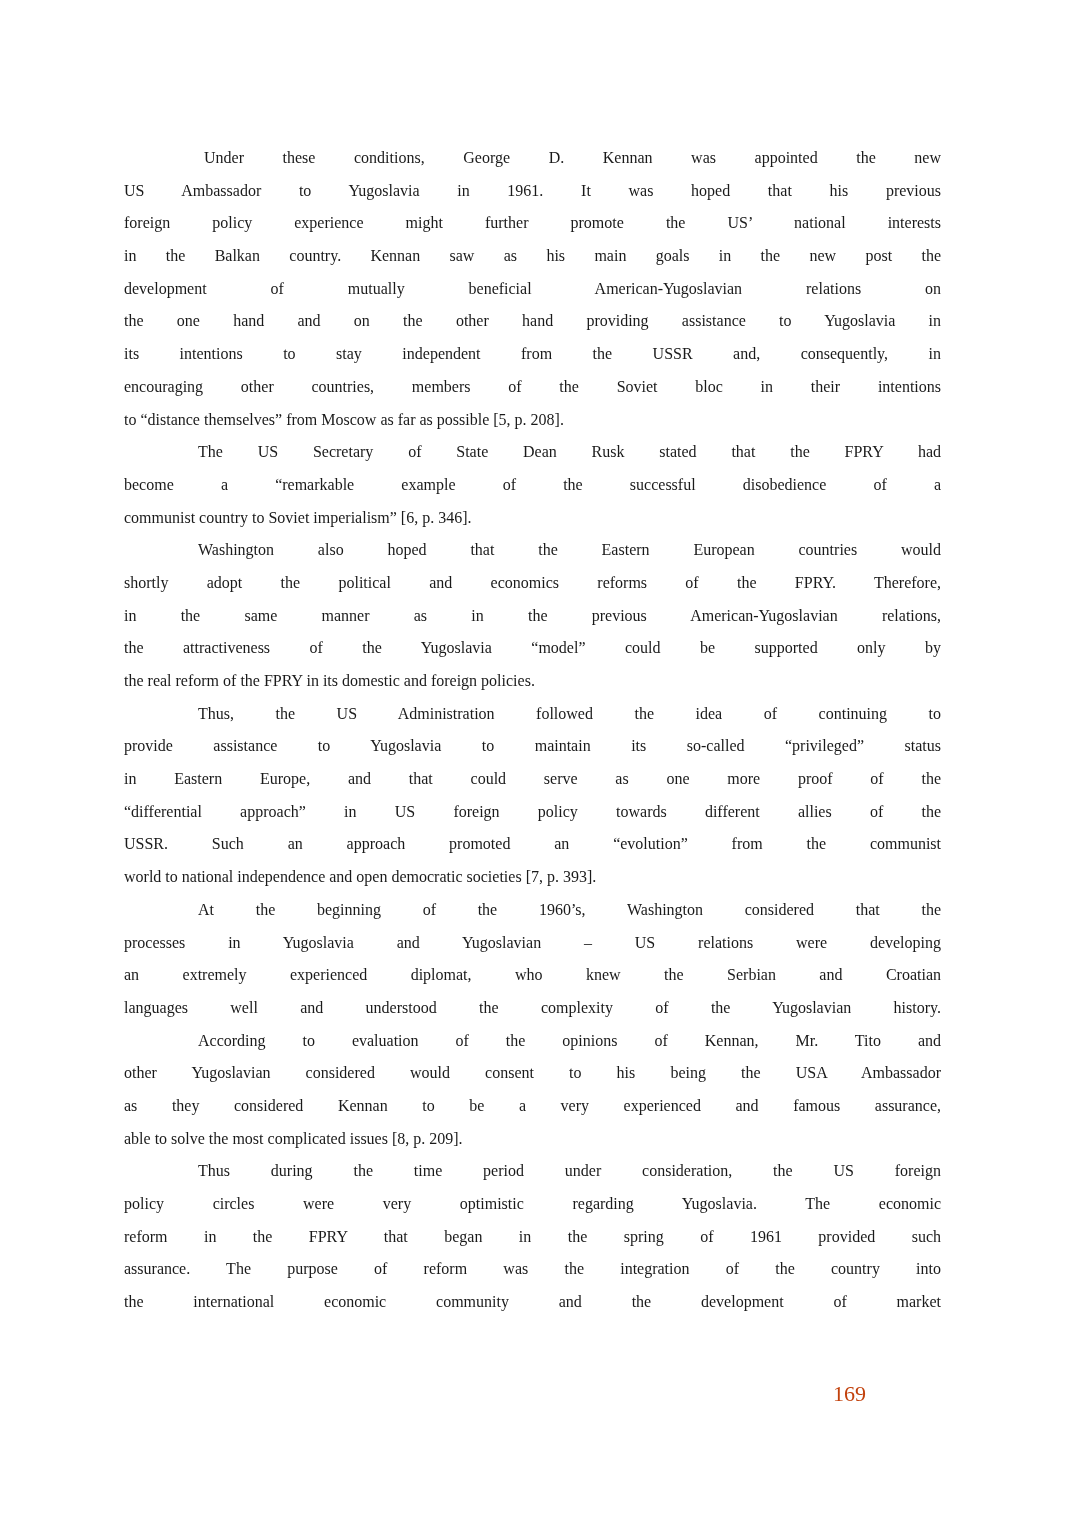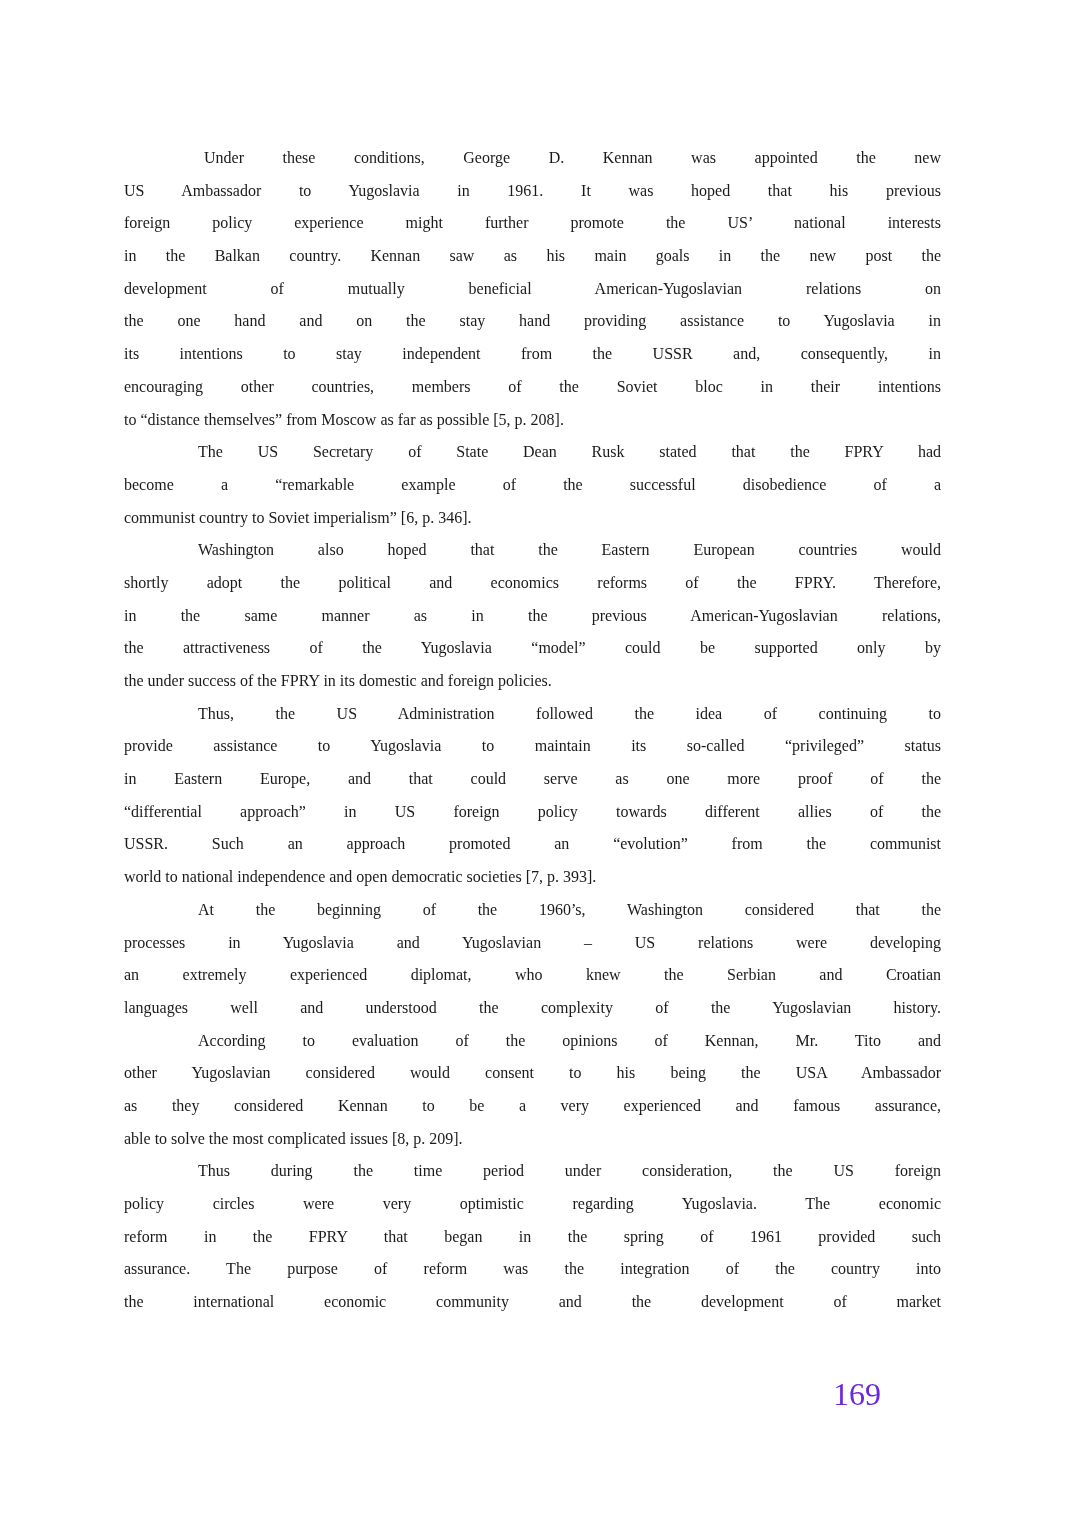--- a/index.html
+++ b/index.html
@@ -49,55 +49,55 @@
       text-align-last: justify;
       white-space: normal;
     }
     .line.last span.txt {
       text-align-last: left;
     }
     .page-number {
       position: absolute;
       left: 833px;
       top: 1378px;
-      font-size: 32px;
+      font-size: 22px;
       line-height: 32px;
       font-family: "Liberation Serif", "DejaVu Serif", serif;
-      color: #6d28d9;
+      color: #c2410c;
     }
   </style>
 </head>
 <body>
 
 <div class="page">
 
   <div class="paragraph">
     <div class="line indent-first"><span class="txt">Under these conditions, George D. Kennan was appointed the new</span></div>
     <div class="line"><span class="txt">US Ambassador to Yugoslavia in 1961. It was hoped that his previous</span></div>
     <div class="line"><span class="txt">foreign policy experience might further promote the US’ national interests</span></div>
     <div class="line"><span class="txt">in the Balkan country.  Kennan saw as his main goals in the new post the</span></div>
     <div class="line"><span class="txt">development of mutually beneficial American-Yugoslavian relations on</span></div>
-    <div class="line"><span class="txt">the one hand and on the stay hand providing assistance to Yugoslavia in</span></div>
+    <div class="line"><span class="txt">the one hand and on the other hand providing assistance to Yugoslavia in</span></div>
     <div class="line"><span class="txt">its intentions to stay independent from the USSR and, consequently, in</span></div>
     <div class="line"><span class="txt">encouraging other countries, members of the Soviet bloc in their intentions</span></div>
     <div class="line last"><span class="txt">to “distance themselves” from Moscow as far as possible [5, p. 208].</span></div>
   </div>
 
   <div class="paragraph">
     <div class="line indent"><span class="txt">The US Secretary of State Dean Rusk stated that the FPRY had</span></div>
     <div class="line"><span class="txt">become a “remarkable example of the successful disobedience of a</span></div>
     <div class="line last"><span class="txt">communist country to Soviet imperialism” [6, p. 346].</span></div>
   </div>
 
   <div class="paragraph">
     <div class="line indent"><span class="txt">Washington also hoped that the Eastern European countries would</span></div>
     <div class="line"><span class="txt">shortly adopt the political and economics reforms of the FPRY. Therefore,</span></div>
     <div class="line"><span class="txt">in the same manner as in the previous American-Yugoslavian relations,</span></div>
     <div class="line"><span class="txt">the attractiveness of the Yugoslavia “model” could be supported only by</span></div>
-    <div class="line last"><span class="txt">the under success of the FPRY in its domestic and foreign policies.</span></div>
+    <div class="line last"><span class="txt">the real reform of the FPRY in its domestic and foreign policies.</span></div>
   </div>
 
   <div class="paragraph">
     <div class="line indent"><span class="txt">Thus, the US Administration followed the idea of continuing to</span></div>
     <div class="line"><span class="txt">provide assistance to Yugoslavia to maintain its so-called “privileged” status</span></div>
     <div class="line"><span class="txt">in Eastern Europe, and that could serve as one more proof of the</span></div>
     <div class="line"><span class="txt">“differential approach” in US foreign policy towards different allies of the</span></div>
     <div class="line"><span class="txt">USSR. Such an approach promoted an “evolution” from the communist</span></div>
     <div class="line last"><span class="txt">world to national independence and open democratic societies [7, p. 393].</span></div>
   </div>

